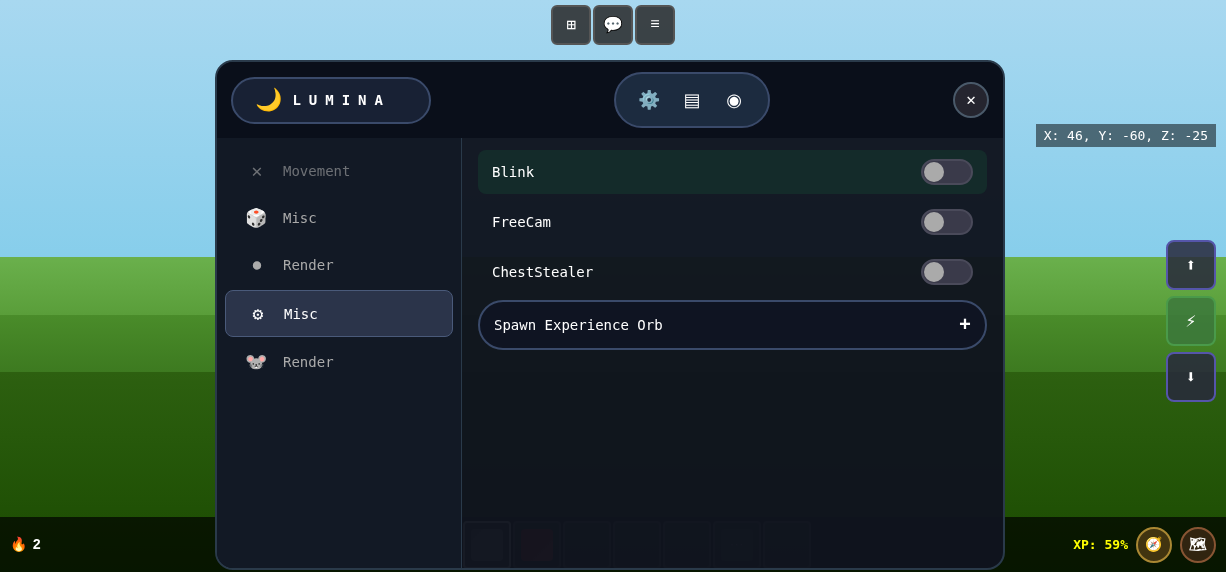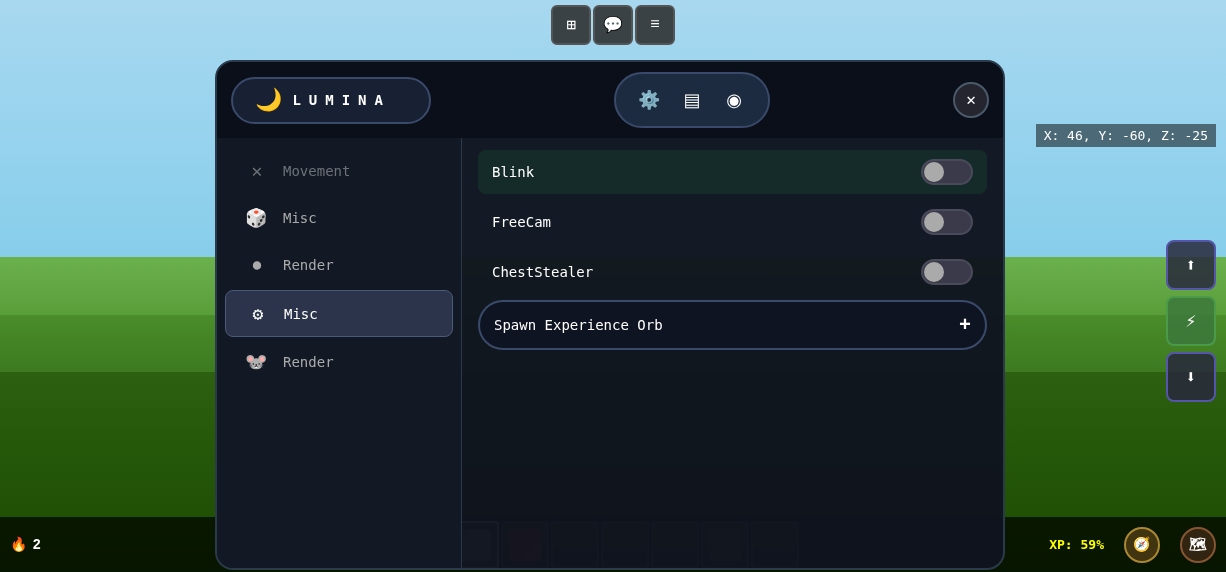--- a/index.html
+++ b/index.html
@@ -148,21 +148,21 @@
 
     .hotbar-slot .slot-item {
       width: 32px;
       height: 32px;
       border-radius: 4px;
     }
 
     .hotbar-right {
       display: flex;
       align-items: center;
-      gap: 20px;
+      gap: 8px;
       padding-right: 10px;
       color: white;
       font-size: 14px;
       font-weight: bold;
     }
 
     .xp-bar {
       color: #ffff00;
       font-size: 13px;
       font-family: monospace;

